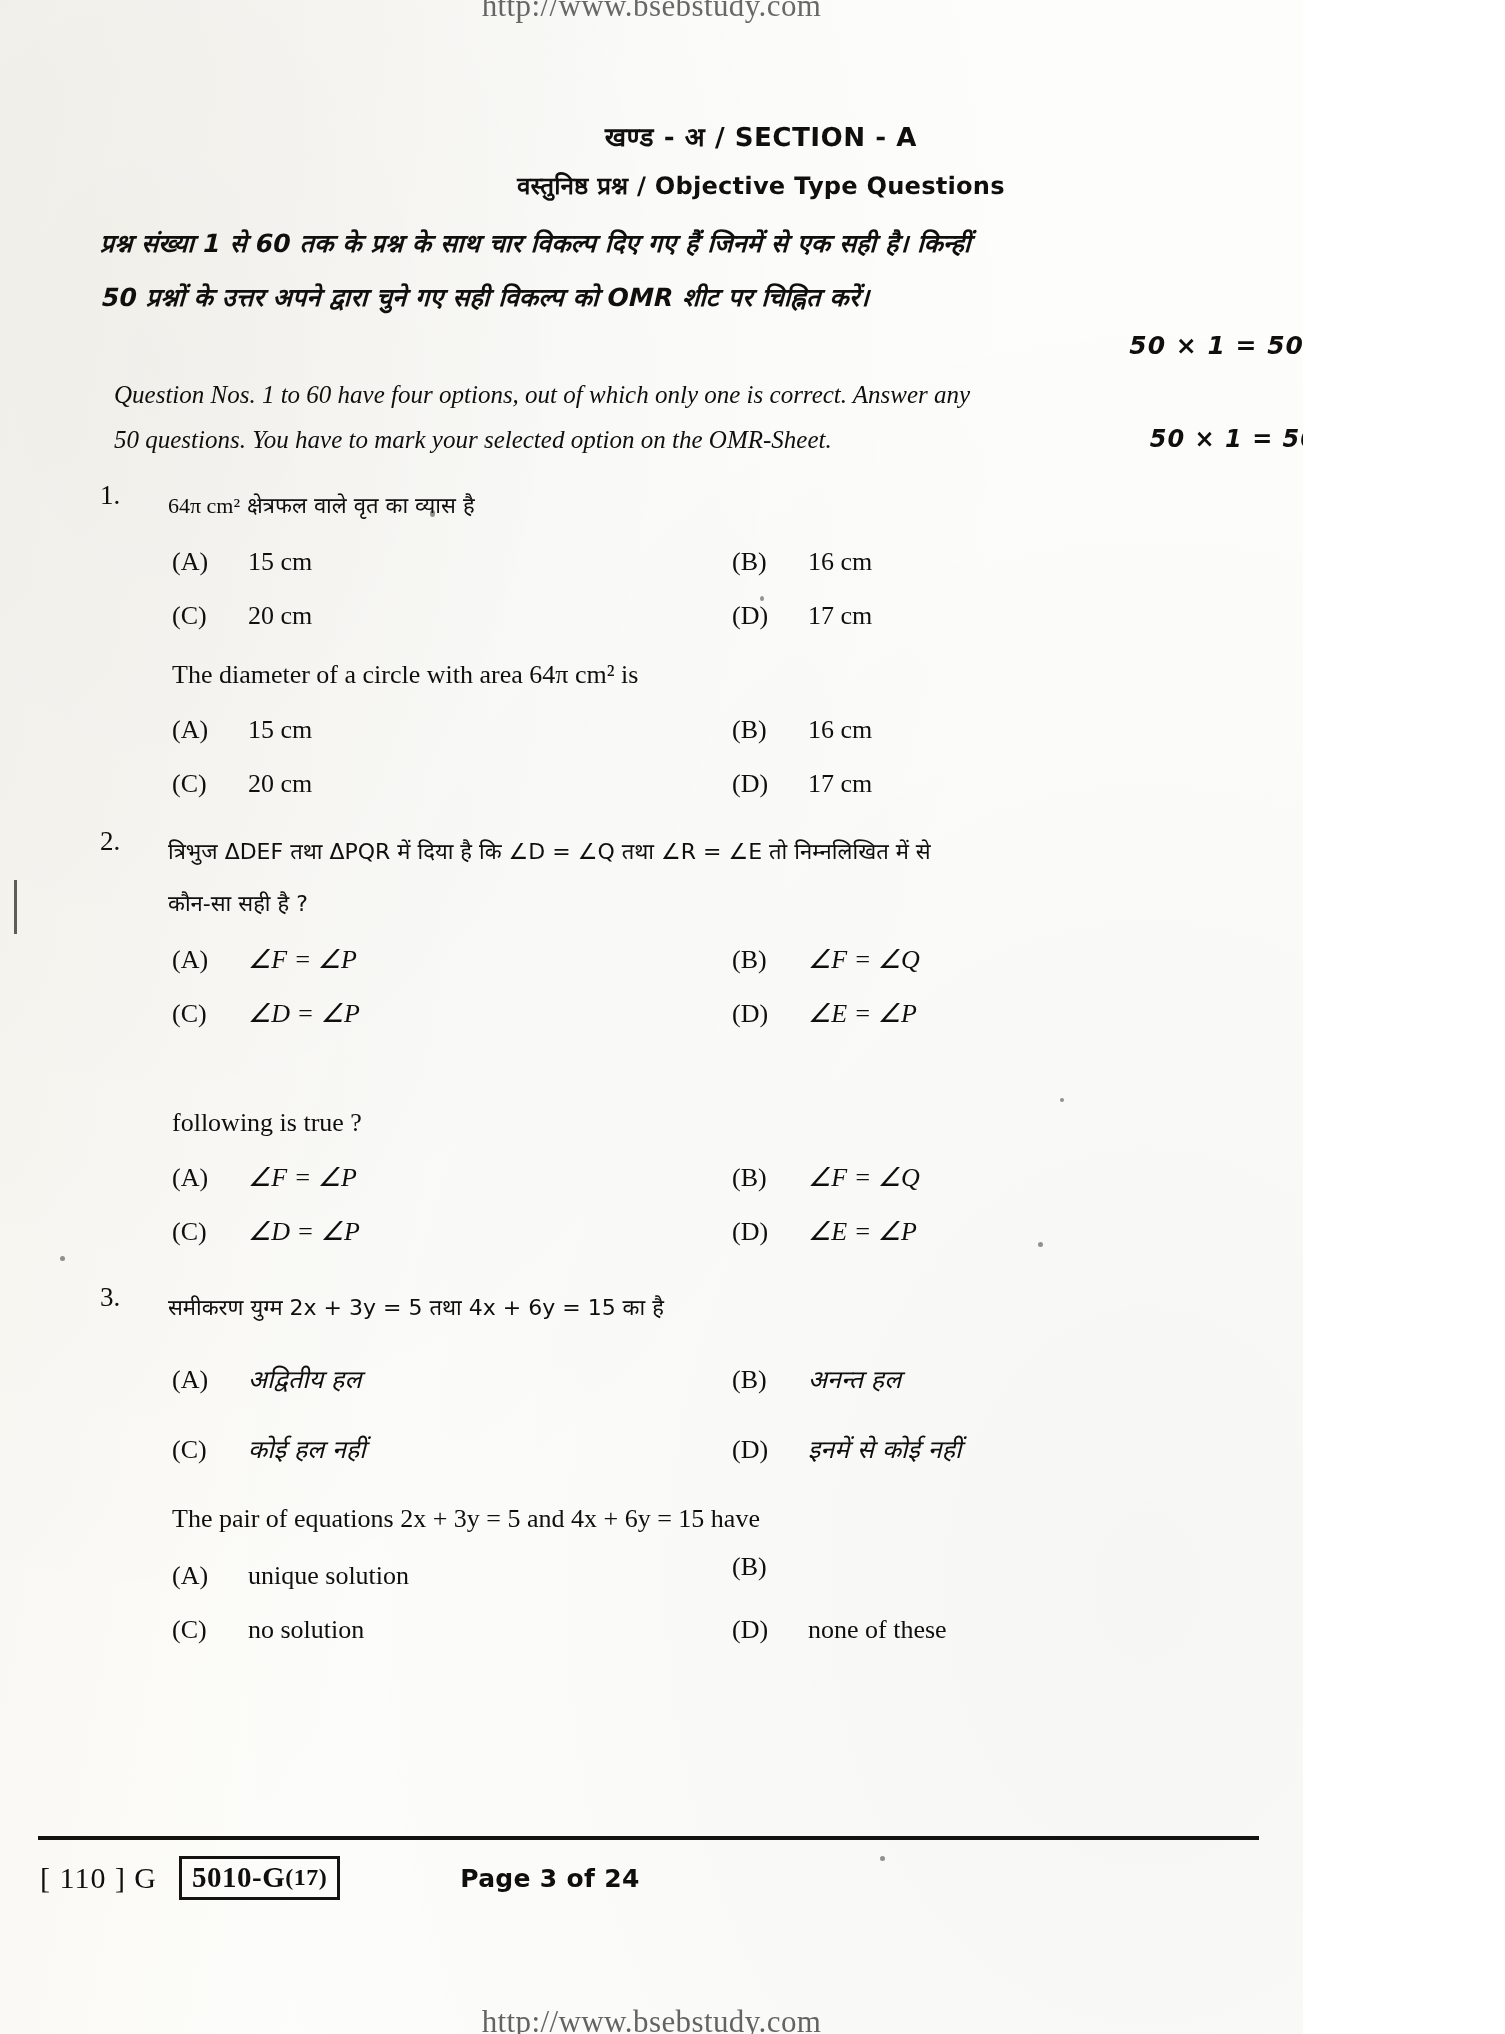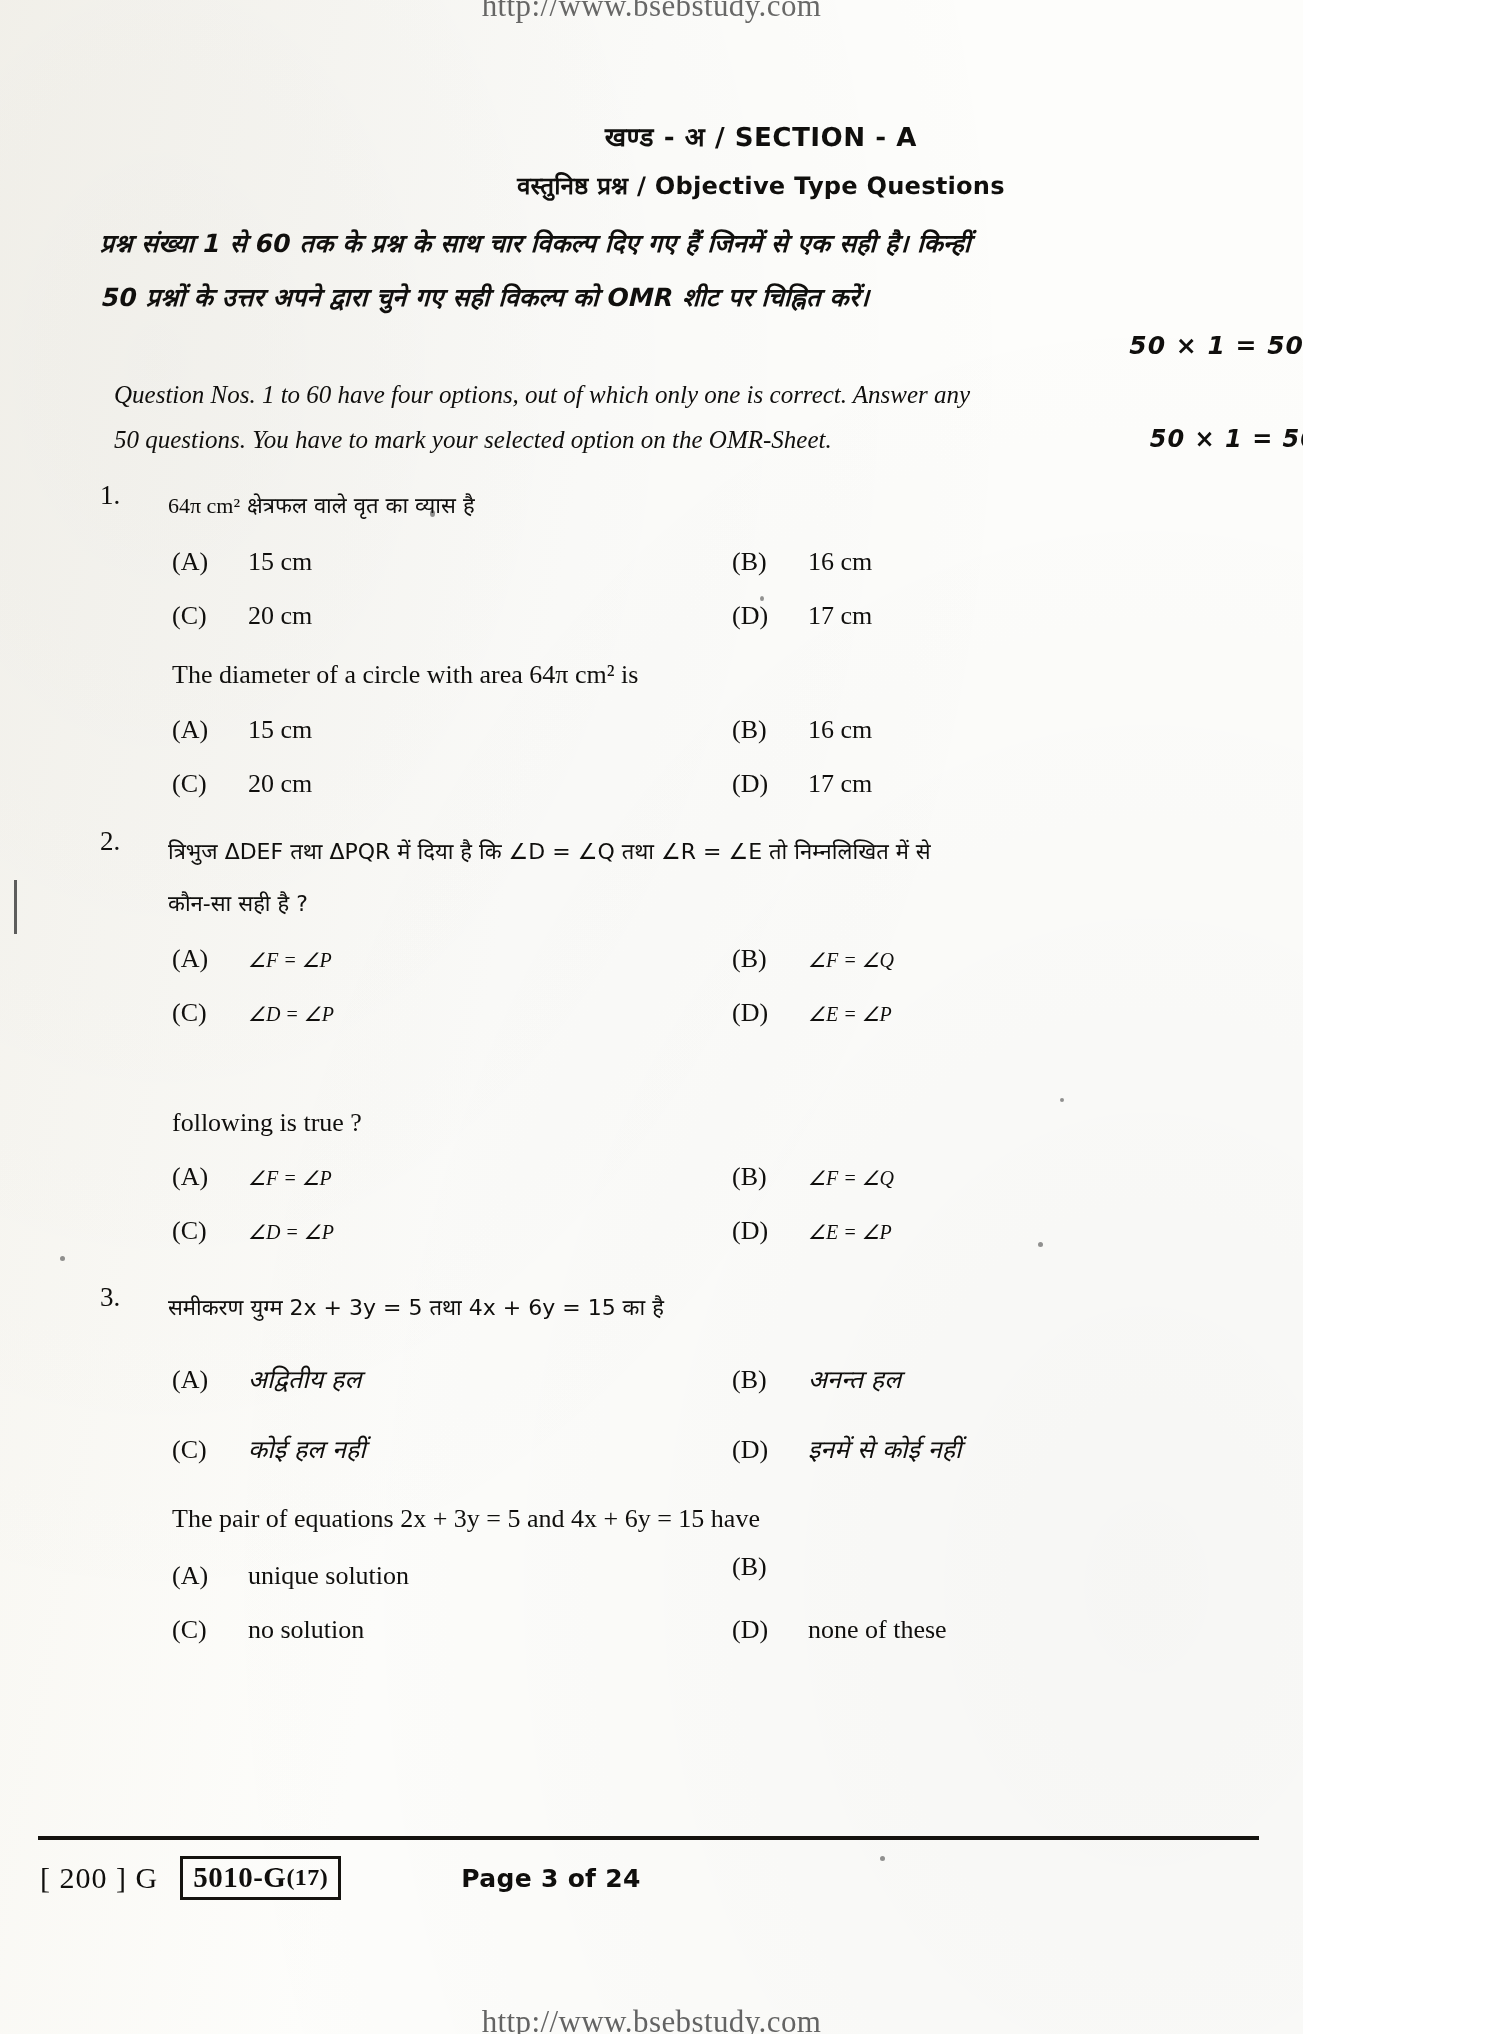--- a/index.html
+++ b/index.html
@@ -177,21 +177,21 @@
     line-height: 48px;
   }
   .opt-val.hi {
     font-family: "DejaVu Sans", sans-serif;
     font-size: 25px;
     font-style: italic;
   }
   .opt-val.math {
     font-family: "Liberation Serif", serif;
     font-style: italic;
-    font-size: 20px;
+    font-size: 26px;
   }
 
   .en-stem {
     margin-left: 76px;
     margin-top: 10px;
     font-family: "Liberation Serif", serif;
     font-size: 26px;
     line-height: 50px;
   }
 
@@ -461,21 +461,21 @@
           </div>
         </div>
       </div>
     </div>
 
   </div>
 
   <div class="footer-rule"></div>
 
   <div class="footer">
-    <span class="footer-code">[ 200 ] G</span>
+    <span class="footer-code">[ 110 ] G</span>
     <span class="footer-box">
       <span>5010-G</span><span class="paren">(17)</span>
     </span>
     <span class="footer-page">Page 3 of 24</span>
   </div>
 
   <div class="watermark-bottom">http://www.bsebstudy.com</div>
 </div>
 
 </body></html>

